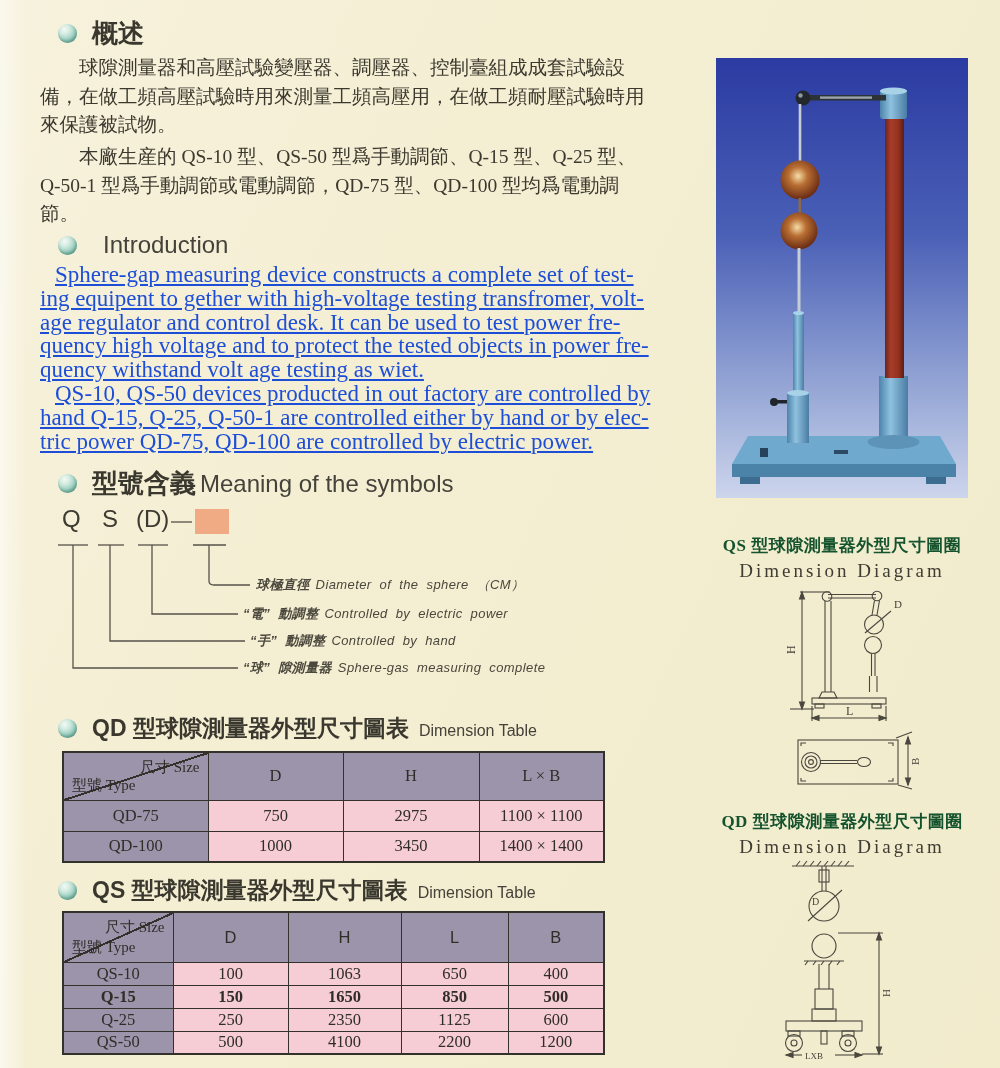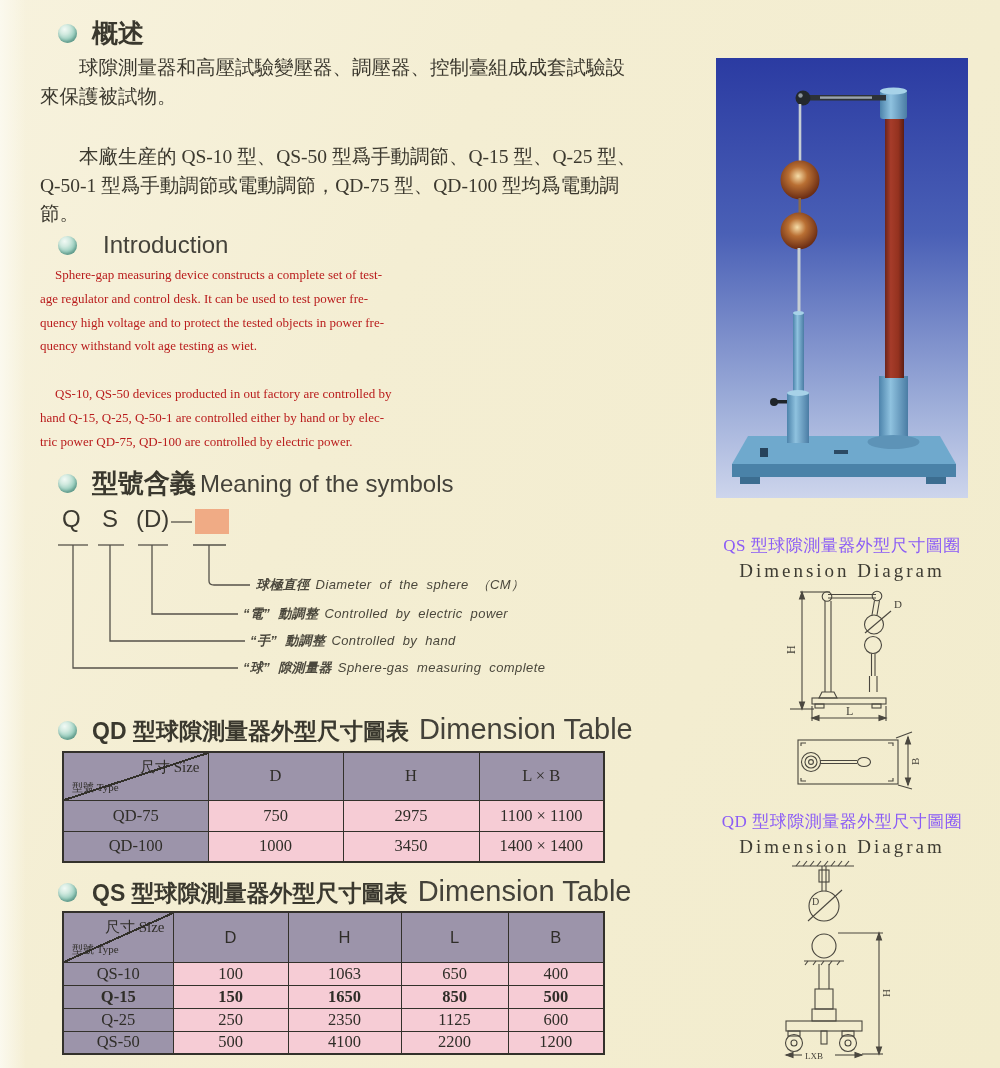--- a/index.html
+++ b/index.html
@@ -14,26 +14,26 @@
     background:linear-gradient(to right,#fbf9ee,rgba(251,249,238,0));}
 
   
   .heading{position:absolute;display:flex;align-items:center;gap:15px;}
   .bullet{width:19px;height:19px;border-radius:50%;flex:0 0 auto;
     background:radial-gradient(circle at 35% 28%,#f2faf5 0%,#d2eae0 28%,#9ccfc0 58%,#6fae9f 85%,#60a092 100%);
     box-shadow:inset -1px -2px 3px rgba(60,115,100,.45);}
   .h-cjk{font-family:"Liberation Sans","DejaVu Sans",sans-serif;font-weight:bold;font-size:26px;color:#3a382e;}
   .h-lat{font-family:"Liberation Sans","DejaVu Sans",sans-serif;font-weight:normal;font-size:24px;color:#44423a;}
   .h-mix-zh{font-family:"Liberation Sans","DejaVu Sans",sans-serif;font-weight:bold;font-size:23px;color:#3a382e;}
-  .h-mix-en{font-family:"Liberation Sans","DejaVu Sans",sans-serif;font-weight:normal;font-size:29px;color:#44423a;margin-left:6px;}
+  .h-mix-en{font-family:"Liberation Sans","DejaVu Sans",sans-serif;font-weight:normal;font-size:16px;color:#44423a;margin-left:6px;}
 
   .cn-para{position:absolute;left:40px;width:625px;font-size:19.5px;line-height:28.5px;color:#3b382e;}
   .cn-para .line{white-space:nowrap;}
   .cn-para .indent{padding-left:39px;}
-  .en-para{position:absolute;left:40px;width:625px;font-size:13px;line-height:23.8px;color:#b91c1c;}
+  .en-para{position:absolute;left:40px;width:625px;font-size:23px;line-height:23.8px;color:#1d4ed8;text-decoration:underline;}
   .en-para .line{white-space:nowrap;}
   .en-para .indent{padding-left:15px;}
 
   
   .sym-block{position:absolute;left:40px;top:505px;width:625px;height:205px;}
   .sym-letter{position:absolute;top:0;font-family:"Liberation Sans","DejaVu Sans",sans-serif;
     font-size:24px;color:#3c3a31;}
   .sym-swatch{position:absolute;left:155px;top:4px;width:34px;height:25px;background:#f0ab85;}
   .sym-ann{position:absolute;white-space:nowrap;font-family:"Liberation Sans","DejaVu Sans",sans-serif;
     font-size:13px;font-style:italic;color:#4a473c;letter-spacing:.4px;word-spacing:4px;}
@@ -44,58 +44,60 @@
   table.dim{position:absolute;border-collapse:collapse;table-layout:fixed;
     background:#f6ccd5;}
   table.dim td{border:1.6px solid #33312b;text-align:center;vertical-align:middle;
     color:#2f2d28;font-size:16.5px;padding:0;}
   table.dim{border:2.6px solid #33312b;}
   td.hd{background:#9c94aa;}
   td.val{background:#f6ccd5;}
   td.corner{background:#9c94aa;position:relative;
     background-image:linear-gradient(to bottom right,rgba(0,0,0,0) calc(50% - 1px),#33312b calc(50% - 1px),#33312b calc(50% + 1px),rgba(0,0,0,0) calc(50% + 1px));}
   .corner-top{position:absolute;top:5px;right:8px;font-size:15px;}
-  .corner-bottom{position:absolute;bottom:5px;left:8px;font-size:11px;}
+  .corner-bottom{position:absolute;bottom:5px;left:8px;font-size:15px;}
   .qd-colhead{font-family:"Liberation Serif","DejaVu Serif",serif;font-size:17px;}
   .qs-colhead{font-family:"Liberation Sans","DejaVu Sans",sans-serif;font-size:21px;color:#3f3d48;}
 
   
   .photo{position:absolute;left:716px;top:58px;width:252px;height:440px;}
   .diagram-caption{position:absolute;left:716px;width:252px;text-align:center;}
-  .cap-zh{font-size:17px;font-weight:400;letter-spacing:.5px;color:#8b5cf6;white-space:nowrap;}
+  .cap-zh{font-size:17px;font-weight:700;letter-spacing:.5px;color:#14532d;white-space:nowrap;}
   .cap-en{font-size:19px;letter-spacing:3px;color:#3e3c33;margin-top:3px;}
   .linedraw{position:absolute;}
   .linedraw svg text{font-family:"Liberation Serif","DejaVu Serif",serif;fill:#45423a;}
 </style>
 </head>
 <body>
 
 <div class="page">
   <div class="edge-light"></div>
 
   <div class="heading" style="left:58px;top:16px;">
     <span class="bullet"></span>
     <span class="h-cjk">概述</span>
   </div>
   <div class="cn-para" style="top:54px;">
     <div class="line indent">球隙測量器和高壓試驗變壓器、調壓器、控制臺組成成套試驗設</div>
+    <div class="line">備，在做工頻高壓試驗時用來測量工頻高壓用，在做工頻耐壓試驗時用</div>
     <div class="line">來保護被試物。</div>
   </div>
   <div class="cn-para" style="top:143px;">
     <div class="line indent">本廠生産的 QS-10 型、QS-50 型爲手動調節、Q-15 型、Q-25 型、</div>
     <div class="line">Q-50-1 型爲手動調節或電動調節，QD-75 型、QD-100 型均爲電動調</div>
     <div class="line">節。</div>
   </div>
 
   <div class="heading" style="left:58px;top:231px;gap:26px;">
     <span class="bullet"></span>
     <span class="h-lat">Introduction</span>
   </div>
   <div class="en-para" style="top:263px;">
     <div class="line indent">Sphere-gap measuring device constructs a complete set of test-</div>
+    <div class="line">ing equipent to gether with high-voltage testing transfromer, volt-</div>
     <div class="line">age regulator and control desk. It can be used to test power fre-</div>
     <div class="line">quency high voltage and to protect the tested objects in power fre-</div>
     <div class="line">quency withstand volt age testing as wiet.</div>
   </div>
   <div class="en-para" style="top:382px;">
     <div class="line indent">QS-10, QS-50 devices producted in out factory are controlled by</div>
     <div class="line">hand Q-15, Q-25, Q-50-1 are controlled either by hand or by elec-</div>
     <div class="line">tric power  QD-75, QD-100 are controlled by electric power.</div>
   </div>
 

